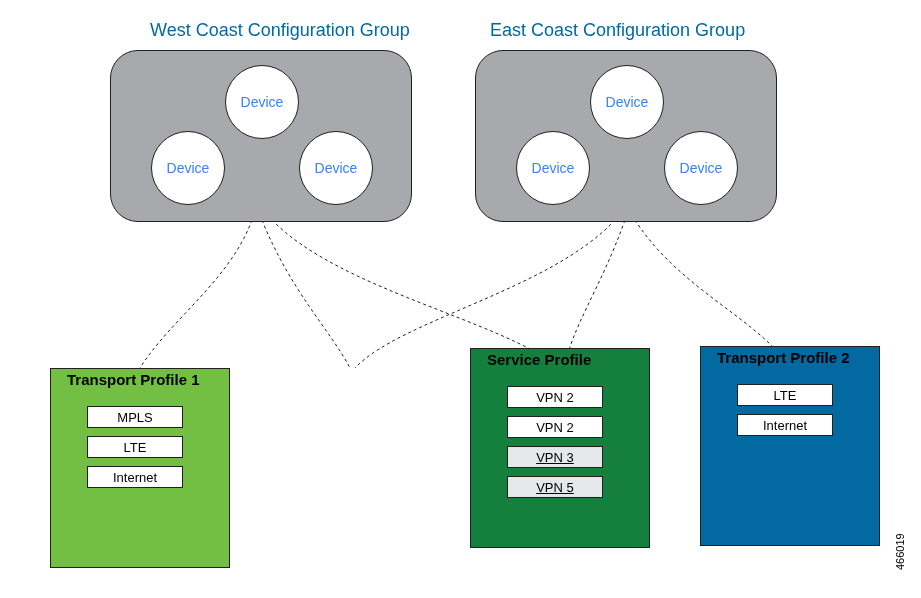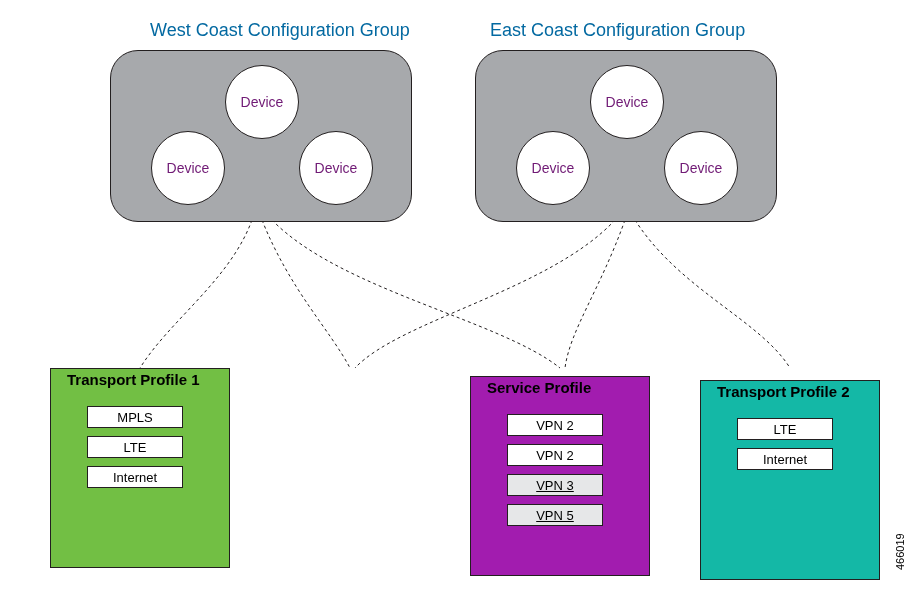--- a/index.html
+++ b/index.html
@@ -42,21 +42,21 @@
     position: absolute;
     width: 72px;
     height: 72px;
     background: #fff;
     border: 1px solid #231f20;
     border-radius: 50%;
     display: flex;
     align-items: center;
     justify-content: center;
     font-size: 14px;
-    color: #701a75;
+    color: #3b82f6;
   }
   .profile {
     position: absolute;
     width: 180px;
     height: 200px;
     border: 1px solid #231f20;
     box-sizing: border-box;
     padding-top: 2px;
   }
   .profile .p-title {
@@ -129,31 +129,31 @@
   <div class="profile" style="left: 50px; top: 368px; background-color: rgb(114, 191, 68);">
     <div class="p-title">Transport Profile 1</div>
     <div class="chips">
       <div class="chip">MPLS</div>
       <div class="chip">LTE</div>
       <div class="chip">Internet</div>
     </div>
   </div>
 
 
-  <div class="profile" style="left: 470px; top: 376px; background-color: #a21caf;">
+  <div class="profile" style="left: 470px; top: 348px; background-color: #15803d;">
     <div class="p-title">Service Profile</div>
     <div class="chips">
       <div class="chip">VPN 2</div>
       <div class="chip">VPN 2</div>
       <div class="chip muted">VPN 3</div>
       <div class="chip muted">VPN 5</div>
     </div>
   </div>
 
-  <div class="profile" style="left: 700px; top: 380px; background-color: #14b8a6;">
+  <div class="profile" style="left: 700px; top: 346px; background-color: #0369a1;">
     <div class="p-title">Transport Profile 2</div>
     <div class="chips">
       <div class="chip">LTE</div>
       <div class="chip">Internet</div>
     </div>
   </div>
 
   <div class="ref-id" style="left:894px; top:570px;">466019</div>
 </div>
 

